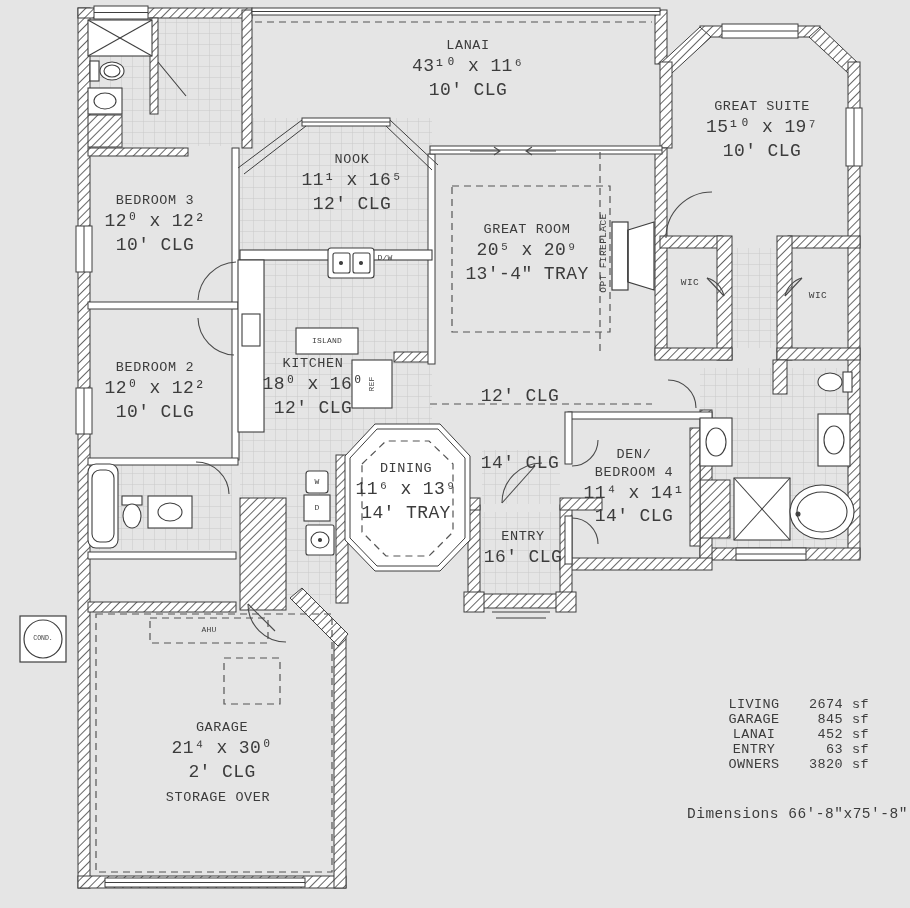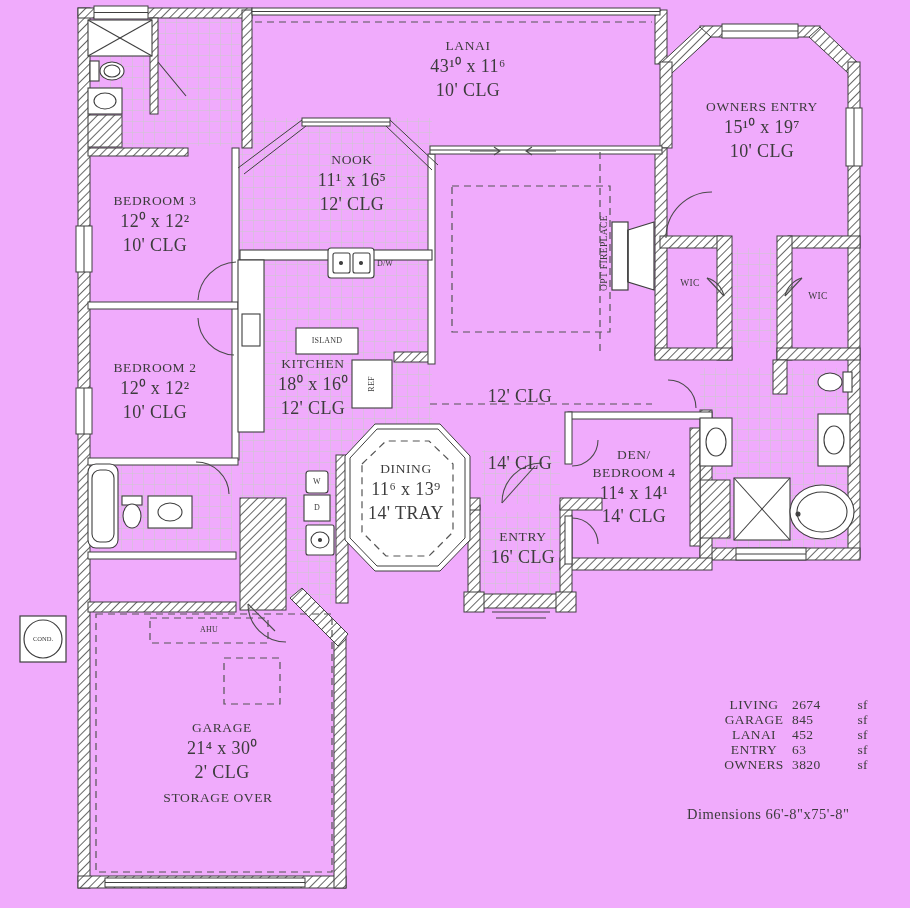--- a/index.html
+++ b/index.html
@@ -1,31 +1,31 @@
 <!DOCTYPE html>
 <html><head>
 <meta charset="utf-8">
 <style>
   html,body{margin:0;padding:0;background:#fff}
-  #plan{position:relative;width:910px;height:908px;background:#f0abfc;
-        font-family:Liberation Serif, serif;color:#3c3c3c;overflow:hidden}
+  #plan{position:relative;width:910px;height:908px;background:#e5e5e5;
+        font-family:Liberation Mono, monospace;color:#3c3c3c;overflow:hidden}
   #plan svg{position:absolute;left:0;top:0}
   .lbl{position:absolute;transform:translate(-50%,-50%);text-align:center;
        white-space:nowrap;line-height:1.32;letter-spacing:.6px}
   .nm{font-size:13.5px}
   .dm{font-size:18px;letter-spacing:.4px}
   .sm{font-size:9.5px;letter-spacing:.4px}
   .xs{font-size:8px;letter-spacing:.2px}
   .xxs{font-size:6.5px;letter-spacing:0}
   .rot{transform:translate(-50%,-50%) rotate(-90deg)}
   .area-table{position:absolute;left:716px;top:697px;width:152px;
               font-size:13.5px;letter-spacing:.4px}
   .area-row{display:flex;height:15px;line-height:15px}
   .a-l{width:76px;text-align:center}
-  .a-v{flex:1;}
+  .a-v{flex:1;text-align:right}
   .a-u{width:16px;margin-left:9px;text-align:right}
   .dims-note{position:absolute;left:687px;top:806px;font-size:14.5px;letter-spacing:.5px}
 </style>
 </head>
 <body>
 
 <div id="plan">
 
 <svg width="910" height="908" viewBox="0 0 910 908">
   <defs>
@@ -238,37 +238,42 @@
   </g>
 </svg>
 
   <div class="lbl" style="left:468px;top:70px">
     <div class="nm">LANAI</div>
     <div class="dm">43¹⁰ x 11⁶</div>
     <div class="dm">10'  CLG</div>
   </div>
 
   <div class="lbl" style="left:762px;top:131px">
-    <div class="nm">OWNERS  ENTRY</div>
+    <div class="nm">GREAT  SUITE</div>
     <div class="dm">15¹⁰ x 19⁷</div>
     <div class="dm">10'  CLG</div>
   </div>
 
   <div class="lbl" style="left:155px;top:225px">
     <div class="nm">BEDROOM  3</div>
     <div class="dm">12⁰ x 12²</div>
     <div class="dm">10'  CLG</div>
   </div>
 
   <div class="lbl" style="left:352px;top:184px">
     <div class="nm">NOOK</div>
     <div class="dm">11¹ x 16⁵</div>
     <div class="dm">12'  CLG</div>
   </div>
 
+  <div class="lbl" style="left:527px;top:254px">
+    <div class="nm">GREAT  ROOM</div>
+    <div class="dm">20⁵ x 20⁹</div>
+    <div class="dm">13'-4"  TRAY</div>
+  </div>
 
   <div class="lbl" style="left:155px;top:392px">
     <div class="nm">BEDROOM  2</div>
     <div class="dm">12⁰ x 12²</div>
     <div class="dm">10'  CLG</div>
   </div>
 
   <div class="lbl" style="left:313px;top:388px">
     <div class="nm">KITCHEN</div>
     <div class="dm">18⁰ x 16⁰</div>
@@ -301,21 +306,21 @@
   <div class="lbl nm" style="left:218px;top:798px">STORAGE  OVER</div>
 
   <div class="lbl dm" style="left:520px;top:397px">12'  CLG</div>
   <div class="lbl dm" style="left:520px;top:464px">14'  CLG</div>
 
   <div class="lbl sm" style="left:690px;top:283px">WIC</div>
   <div class="lbl sm" style="left:818px;top:296px">WIC</div>
 
   <div class="lbl xs" style="left:327px;top:341px">ISLAND</div>
   <div class="lbl xs rot" style="left:372px;top:384px">REF</div>
-  <div class="lbl xs" style="left:385px;top:264px">D/W</div>
+  <div class="lbl xs" style="left:385px;top:258px">D/W</div>
   <div class="lbl xs" style="left:317px;top:482px">W</div>
   <div class="lbl xs" style="left:317px;top:508px">D</div>
   <div class="lbl xs" style="left:209px;top:630px">AHU</div>
   <div class="lbl xxs" style="left:43px;top:639px">COND.</div>
   <div class="lbl sm rot" style="left:604px;top:253px">OPT  FIREPLACE</div>
 
   <div class="area-table">
     <div class="area-row">
       <span class="a-l">LIVING</span>
       <span class="a-v">2674</span>

